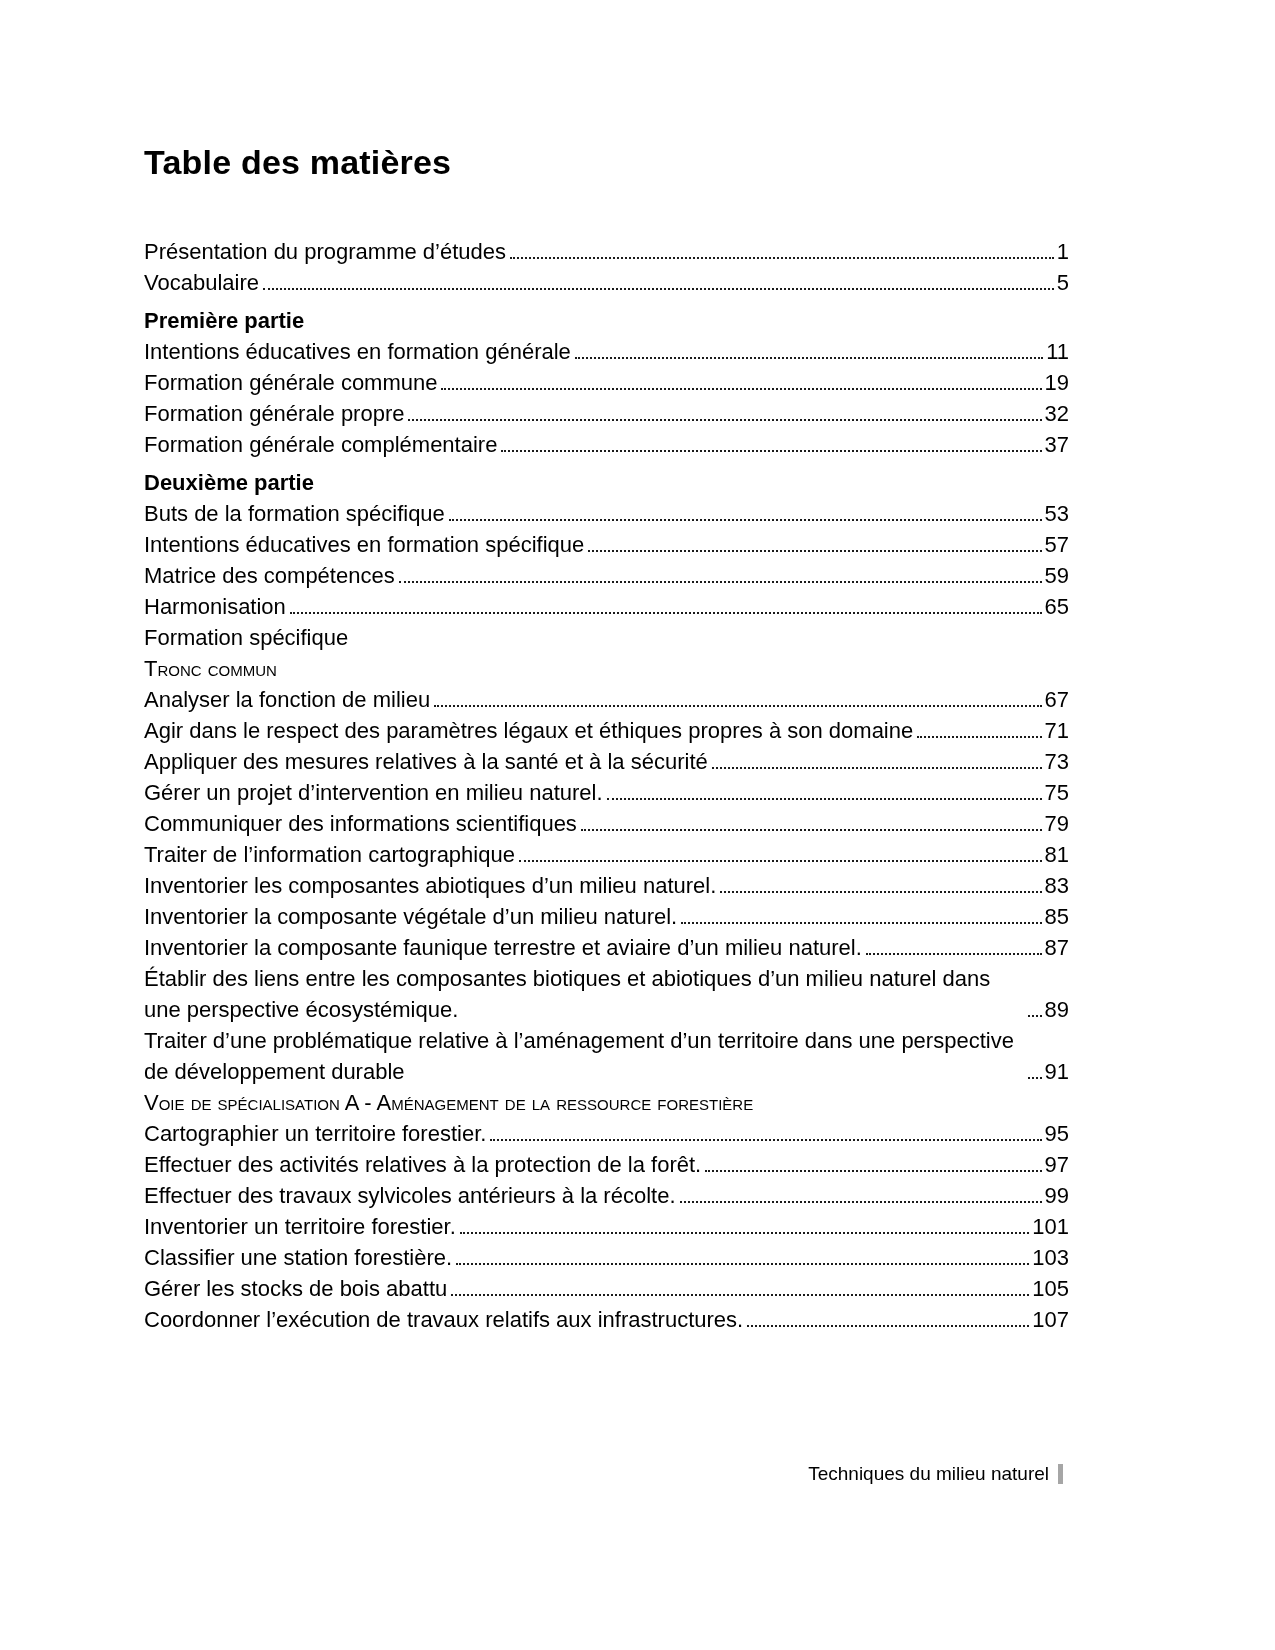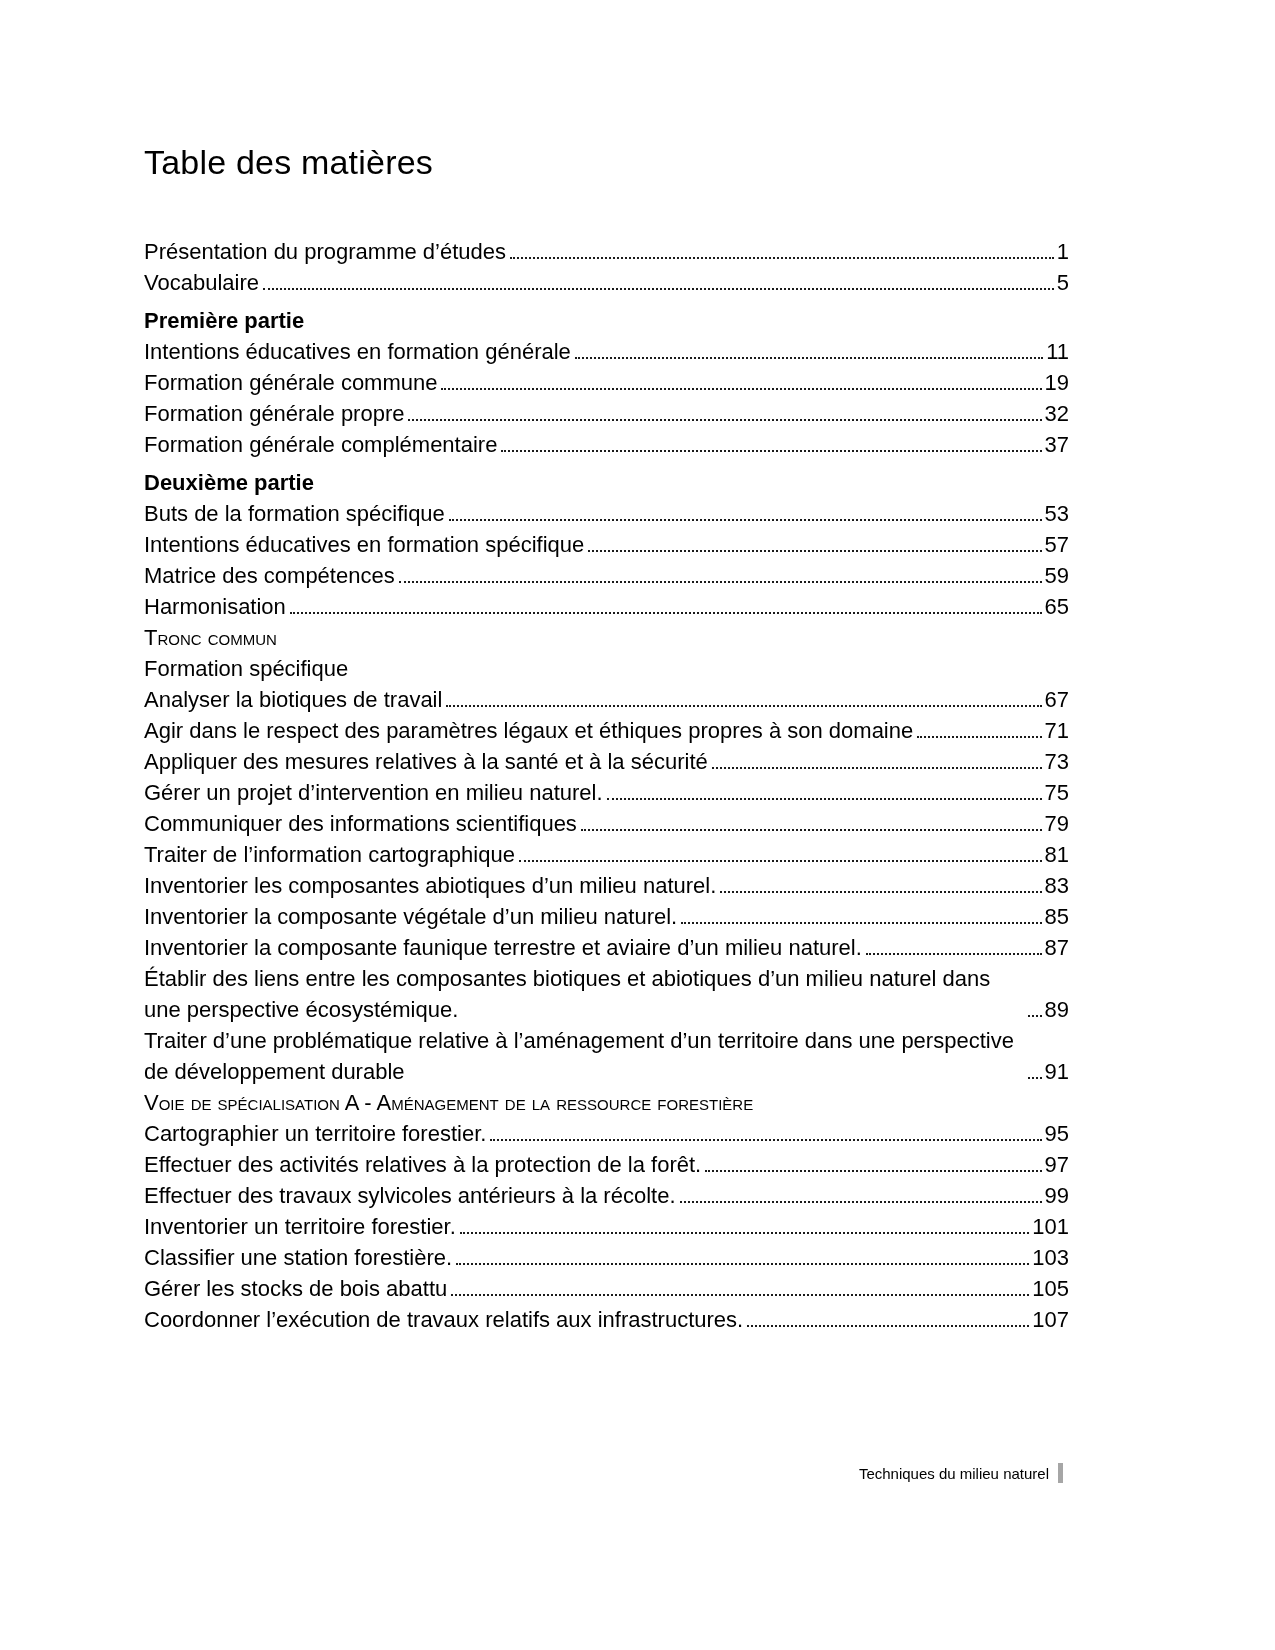--- a/index.html
+++ b/index.html
@@ -15,21 +15,21 @@
     overflow: hidden;
   }
   .content {
     position: absolute;
     left: 144px;
     right: 206px;
     top: 142px;
   }
   .doc-title {
     font-size: 34px;
-    font-weight: normal;
+    font-weight: bold;
     letter-spacing: 0.2px;
     line-height: 40px;
   }
   .toc { margin-top: 54px; }
   .toc-row {
     display: flex;
     align-items: flex-end;
     font-size: 22px;
     line-height: 31px;
   }
@@ -51,21 +51,21 @@
     height: 0;
   }
   .toc-page { flex: 0 0 auto; white-space: nowrap; }
   .footer {
     position: absolute;
     top: 1463px;
     right: 212px;
     display: flex;
     align-items: center;
   }
-  .footer-text { font-size: 15px; color: #000; }
+  .footer-text { font-size: 19px; color: #000; }
   .footer-bar {
     width: 5px;
     height: 20px;
     background: #a6a6a6;
     margin-left: 9px;
   }
 </style>
 </head>
 <body>
 
@@ -122,28 +122,28 @@
         <div class="toc-row entry">
           <span class="toc-label">Matrice des compétences</span>
           <span class="toc-leader"></span>
           <span class="toc-page">59</span>
         </div>
         <div class="toc-row entry">
           <span class="toc-label">Harmonisation</span>
           <span class="toc-leader"></span>
           <span class="toc-page">65</span>
         </div>
+        <div class="toc-row plain">
+          <span class="toc-label">Formation spécifique</span>
+        </div>
         <div class="toc-row smallcaps">
           <span class="toc-label">Tronc commun</span>
         </div>
-        <div class="toc-row plain">
-          <span class="toc-label">Formation spécifique</span>
-        </div>
-        <div class="toc-row entry">
-          <span class="toc-label">Analyser la biotiques de travail</span>
+        <div class="toc-row entry">
+          <span class="toc-label">Analyser la fonction de milieu</span>
           <span class="toc-leader"></span>
           <span class="toc-page">67</span>
         </div>
         <div class="toc-row entry">
           <span class="toc-label">Agir dans le respect des paramètres légaux et éthiques propres à son domaine</span>
           <span class="toc-leader"></span>
           <span class="toc-page">71</span>
         </div>
         <div class="toc-row entry">
           <span class="toc-label">Appliquer des mesures relatives à la santé et à la sécurité</span>

